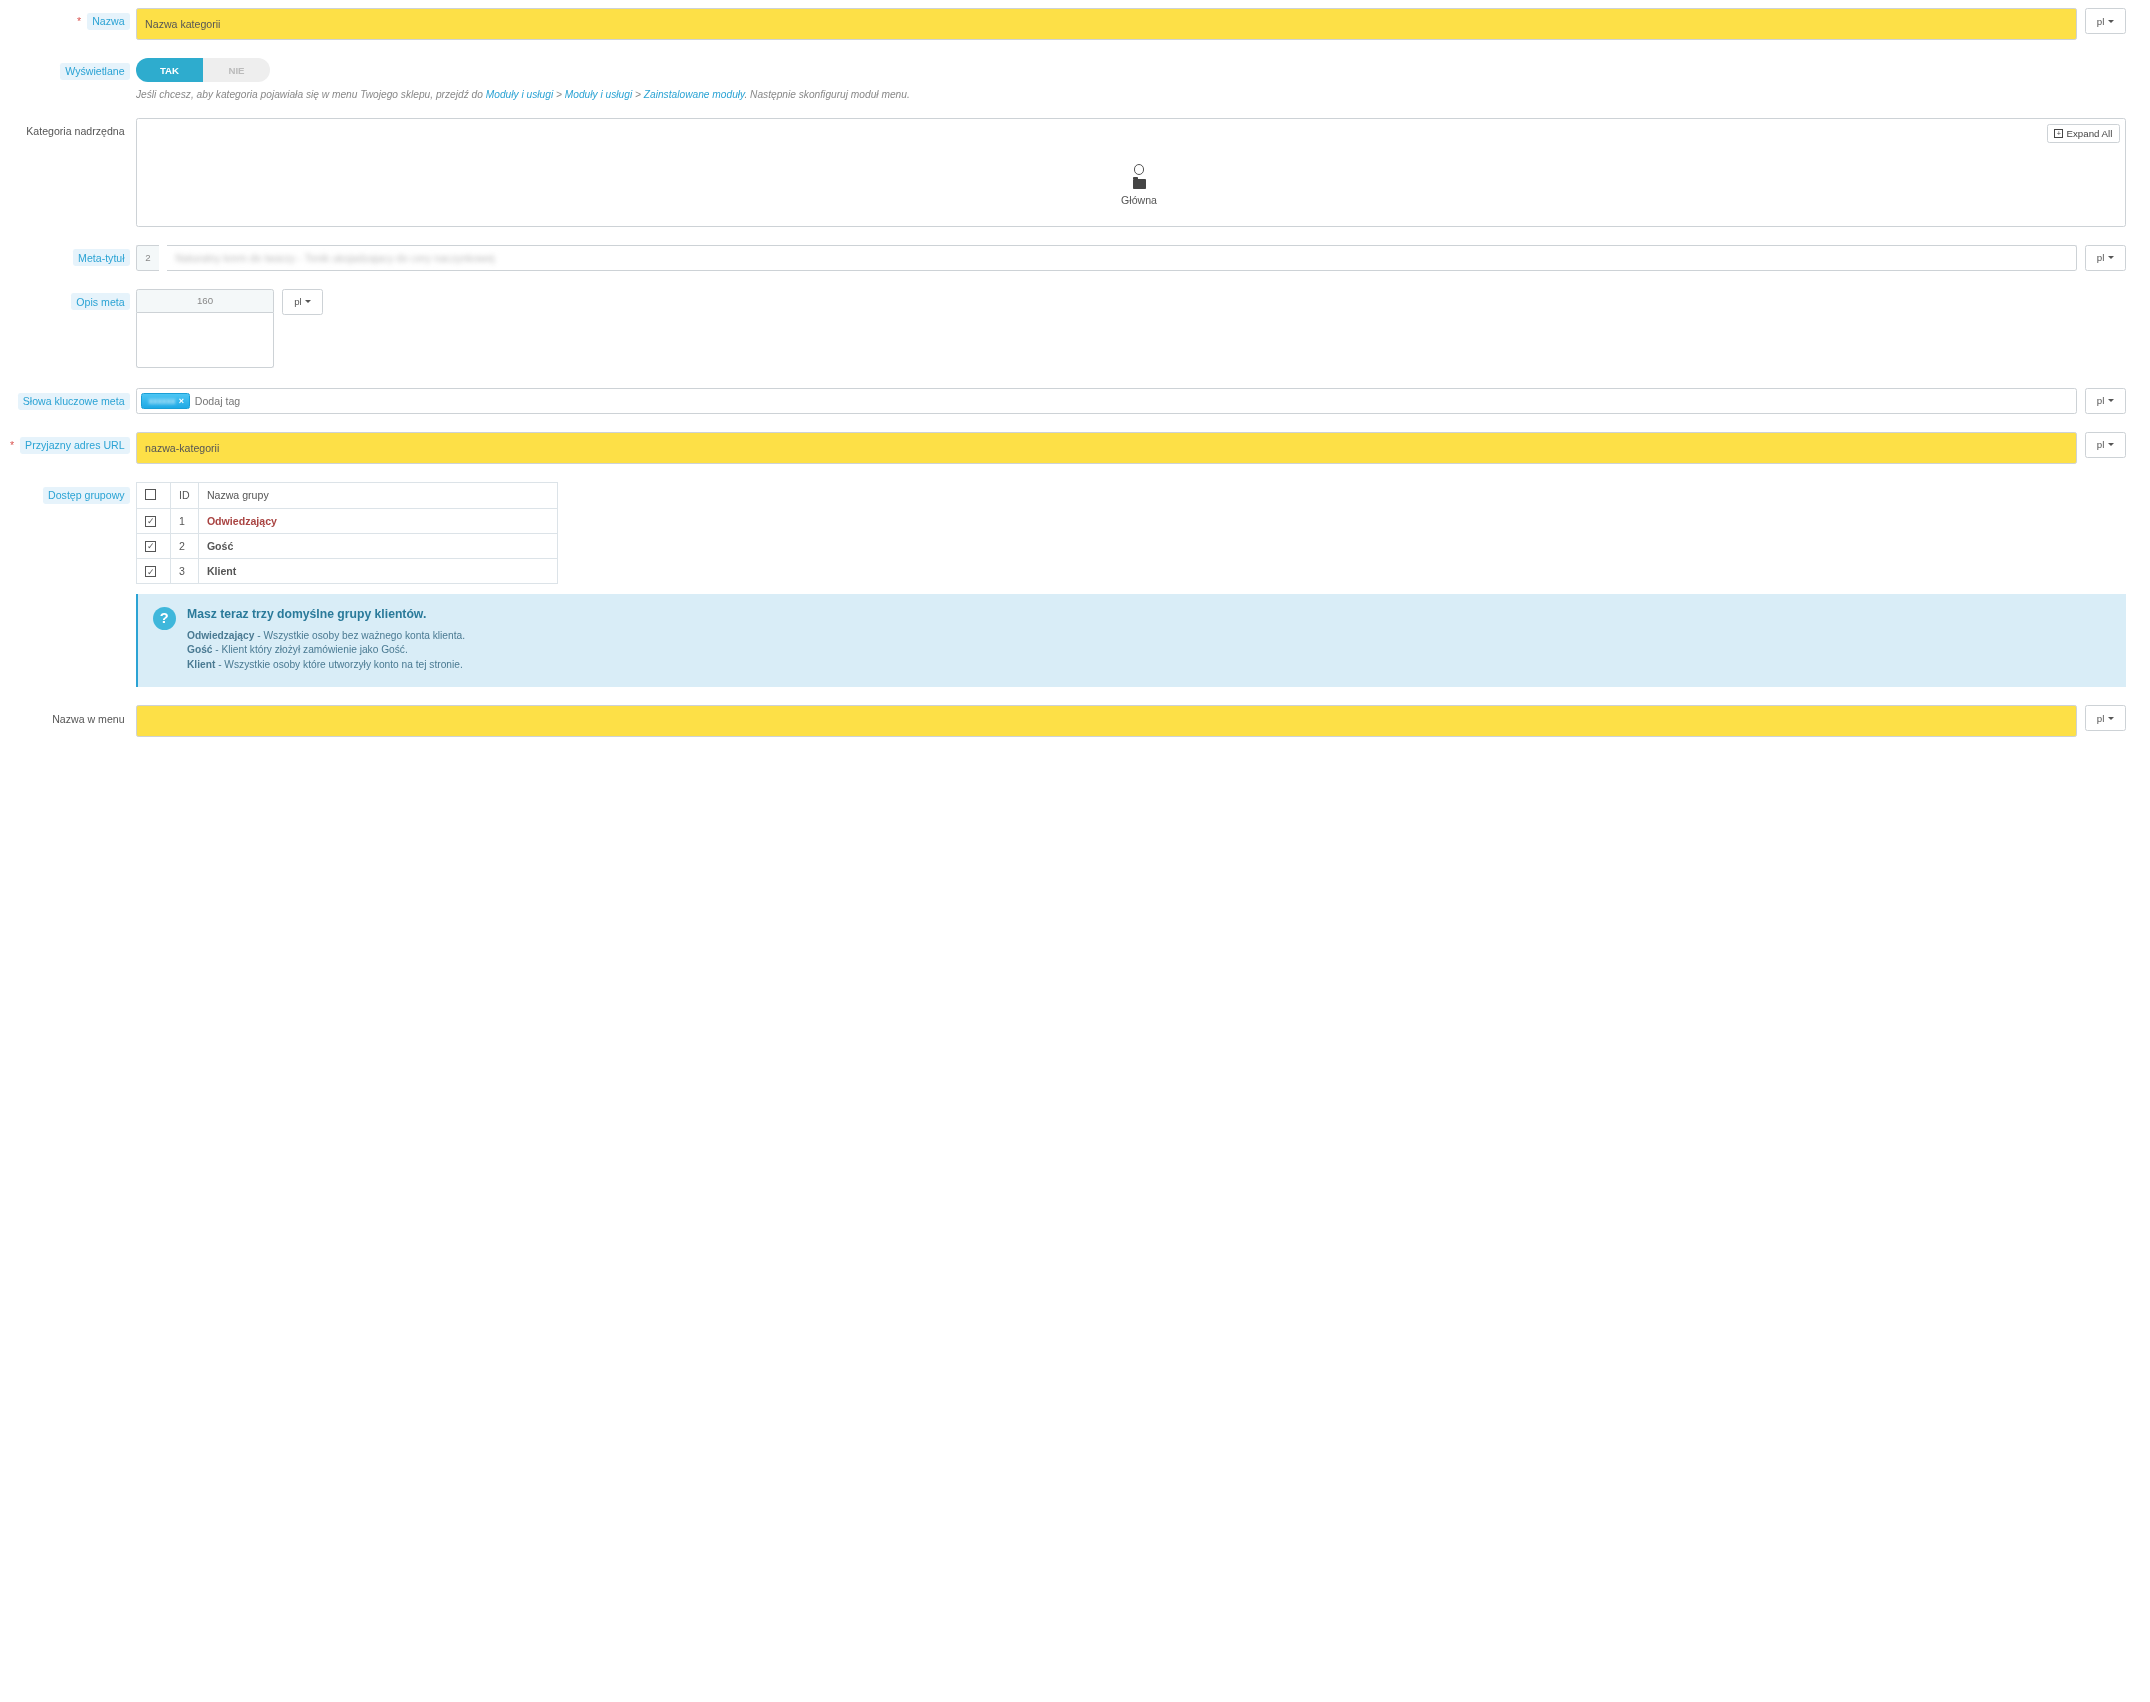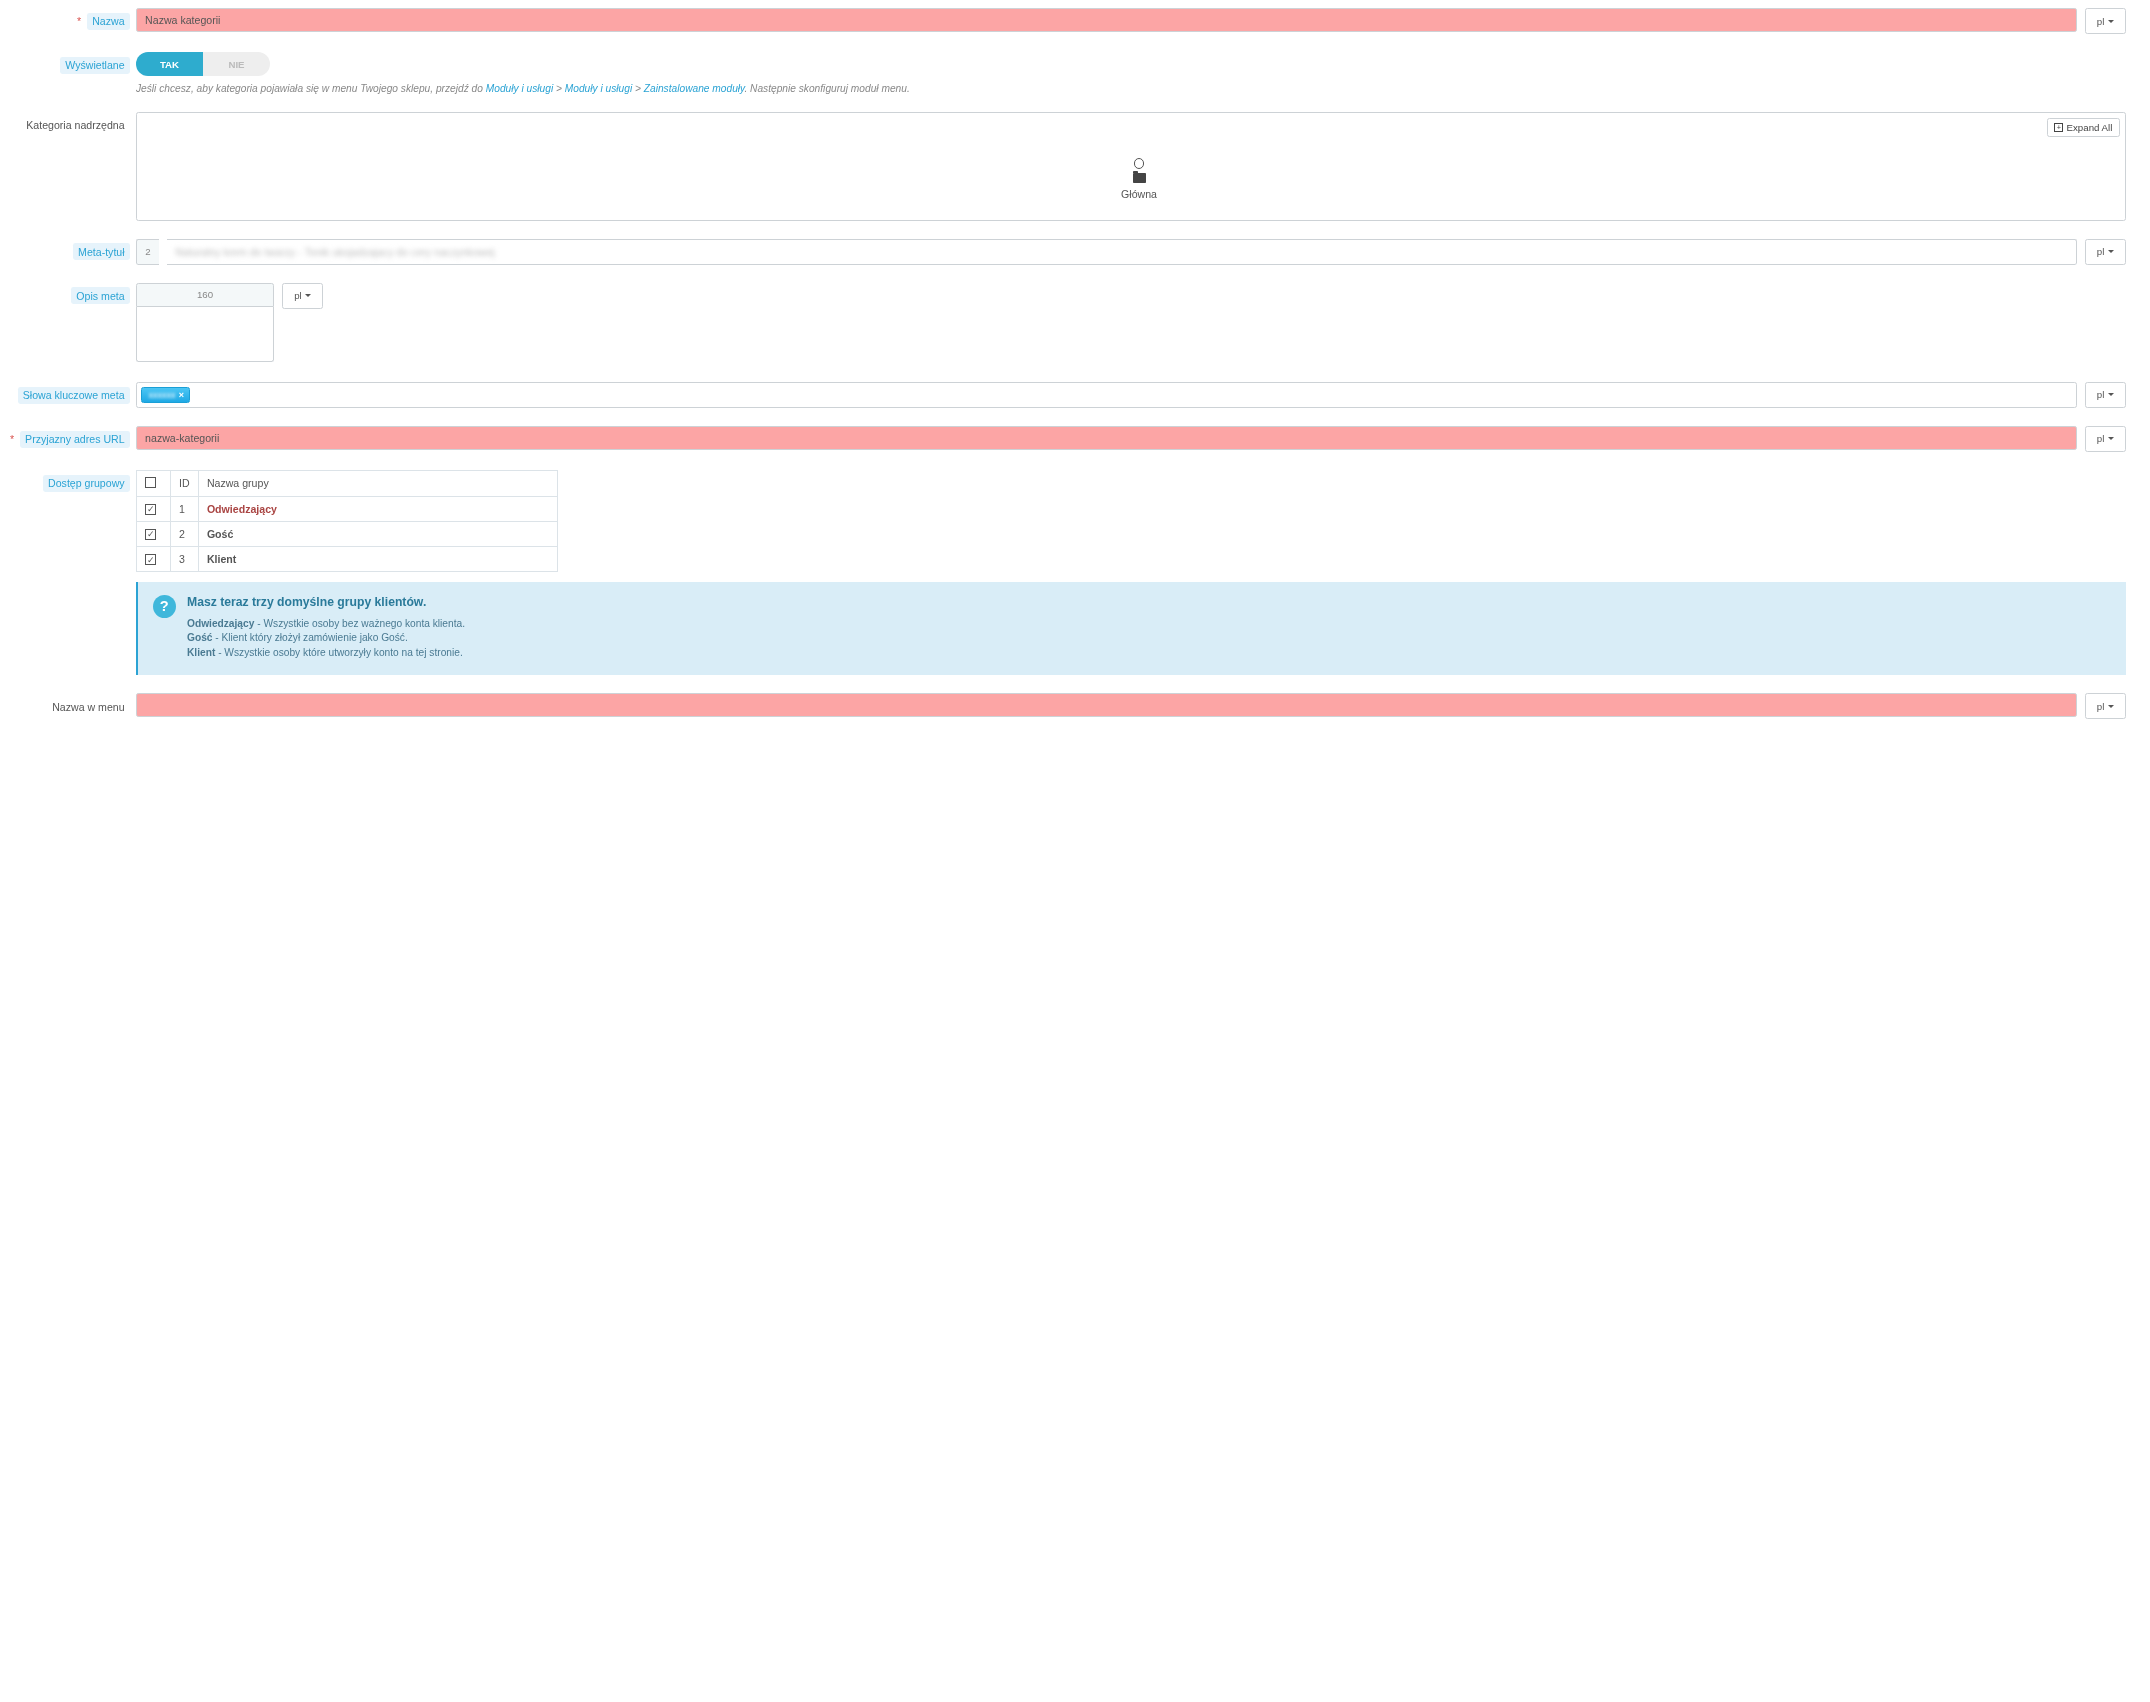--- a/index.html
+++ b/index.html
@@ -44,27 +44,27 @@
   .field-col {
     flex: 1;
     padding-right: 8.1px;
   }
   .input-row {
     display: flex;
     gap: 8.1px;
   }
   .text-input {
     flex: 1;
-    height: 24px;
+    height: 32px;
     border: 0.8px solid #cdd2d6;
     border-radius: 2.4px;
     padding: 0 8.1px;
     font-size: 10.6px;
     color: #555;
-    background: #fca5a5;
+    background: #fde047;
   }
   .lang-dropdown {
     width: 41px;
     height: 26px;
     border: 0.8px solid #cdd2d6;
     border-radius: 2.4px;
     background: #fff;
     display: flex;
     align-items: center;
     justify-content: center;
@@ -412,20 +412,21 @@
   <div class="label-col">
     <span class="label">Słowa kluczowe meta</span>
   </div>
   <div class="field-col">
     <div class="input-row">
       <div class="tag-input">
         <span class="tag">
             <span class="tag-blur">xxxxxx</span>
             <span class="tag-close">×</span>
           </span>
+        <input class="tag-placeholder" style="width: 146px;" placeholder="Dodaj tag">
       </div>
       <div class="lang-dropdown">
         <span>pl</span>
           <span class="caret"></span>
       </div>
     </div>
   </div>
 </div>
 
 <div class="form-row">

